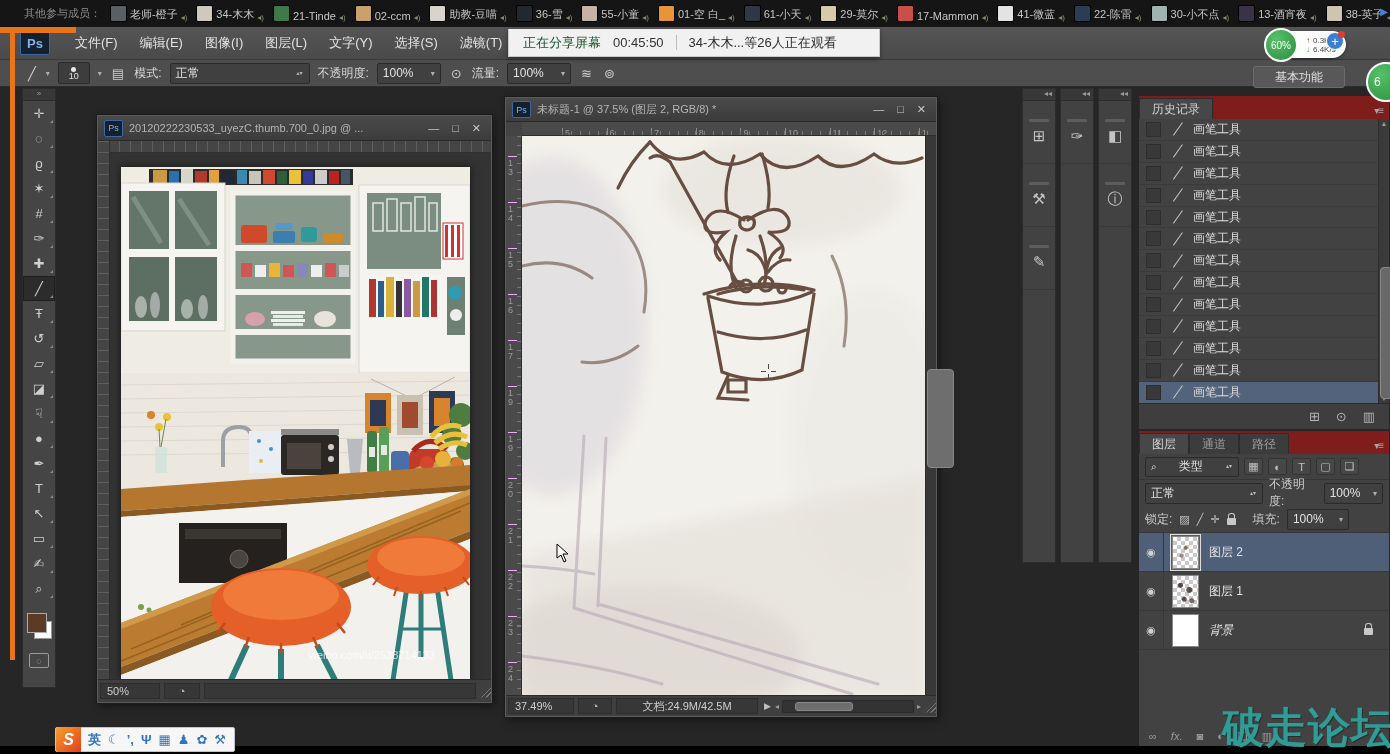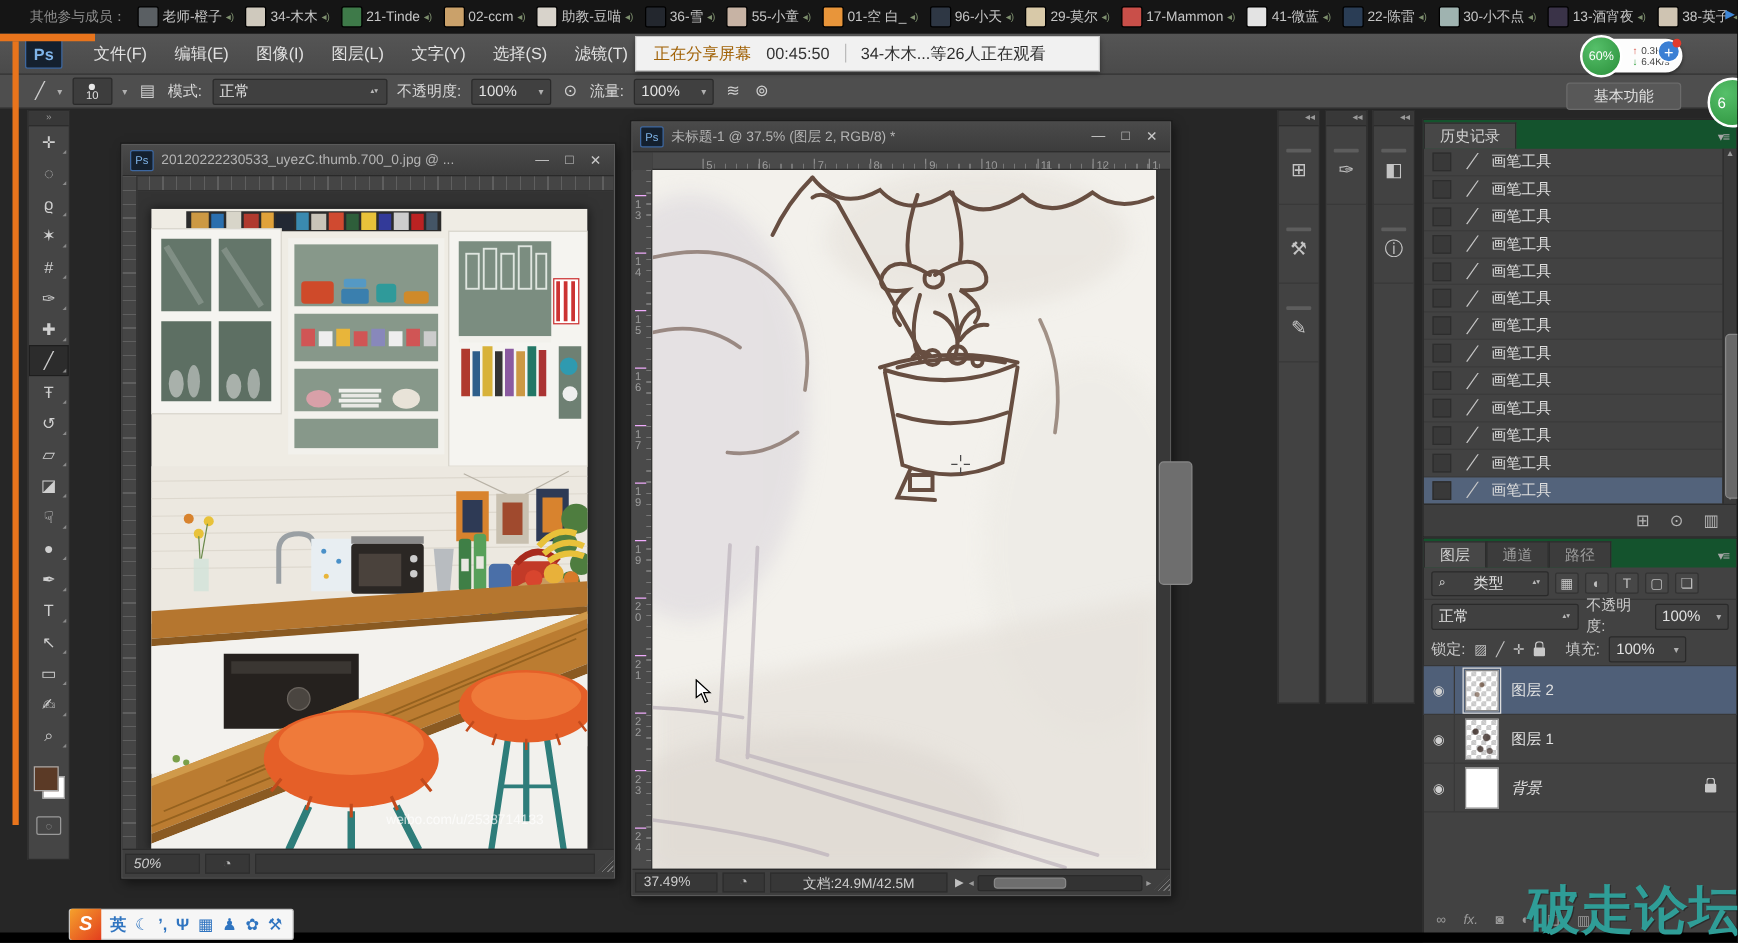--- a/index.html
+++ b/index.html
@@ -4,41 +4,41 @@
 <style>
   html,body{margin:0;padding:0;background:#000;}
   #screen{position:relative;width:1390px;height:754px;overflow:hidden;background:#262626;
     font-family:"Liberation Sans","DejaVu Sans",sans-serif;-webkit-font-smoothing:antialiased;}
   .abs{position:absolute;}
 
   
   #participants{left:0;top:0;width:1390px;height:27px;background:#151515;display:flex;align-items:center;
     padding-left:24px;gap:9px;font-size:11px;color:#b5b5b5;overflow:hidden;box-sizing:border-box;}
   #participants .plabel{color:#8f8f8f;white-space:nowrap;}
-  .member{display:flex;align-items:center;gap:3px;white-space:nowrap;}
+  .member{display:flex;align-items:flex-end;gap:3px;white-space:nowrap;}
   .avatar{width:15px;height:15px;border-radius:2px;background:#666;display:inline-block;border:1px solid #000;}
   .mname{color:#c6c6c6;}
   .spk{color:#7e8f6e;font-size:8px;}
   #more-arrow{right:2px;top:6px;color:#3f87d6;font-size:10px;}
 
   
   #orange-h{left:0;top:27px;width:76px;height:6px;background:#e8741c;z-index:30;}
   #orange-v{left:10px;top:33px;width:5px;height:627px;background:#e8741c;z-index:30;}
 
   
   #menubar{left:0;top:27px;width:1390px;height:33px;background:linear-gradient(#555,#4a4a4a);
     display:flex;align-items:center;gap:0;padding-left:20px;box-sizing:border-box;border-bottom:1px solid #393939;}
   #ps-logo{width:28px;height:22px;background:#14202e;border:1px solid #3d67a0;border-radius:2px;color:#7fb4e8;
     font-size:13px;font-weight:bold;display:flex;align-items:center;justify-content:center;margin-right:14px;}
   .menu-item{color:#e2e2e2;font-size:13px;padding:0 11px;cursor:default;}
 
   
   #banner{left:508px;top:29px;width:372px;height:28px;background:#f1f1f1;border:1px solid #c9c9c9;border-top:none;
     display:flex;align-items:center;gap:12px;padding:0 14px;box-sizing:border-box;z-index:70;box-shadow:0 2px 4px rgba(0,0,0,.4);}
-  #banner .bstatus{color:#a16207;font-size:13px;}
+  #banner .bstatus{color:#14532d;font-size:13px;}
   #banner .btime{color:#333;font-size:13px;}
   #banner .bdiv{width:1px;height:15px;background:#bbb;}
   #banner .bviewers{color:#2e2e2e;font-size:13px;white-space:nowrap;}
 
   
   #netpill{left:1276px;top:31px;width:70px;height:27px;background:#fdfdfd;border-radius:14px;z-index:71;
     display:flex;flex-direction:column;justify-content:center;padding-left:30px;box-sizing:border-box;box-shadow:0 1px 3px rgba(0,0,0,.5);}
   .nrow{display:flex;align-items:center;gap:3px;font-size:8px;color:#444;line-height:9px;}
   .arr-up{color:#d33c2e;font-size:8px;} .arr-dn{color:#2e9e3c;font-size:8px;}
   #netcircle{left:1264px;top:28px;width:34px;height:34px;border-radius:50%;z-index:72;color:#fff;font-size:10px;
@@ -129,21 +129,21 @@
   
   .dock{top:88px;width:34px;height:475px;background:#424242;border:1px solid #2c2c2c;box-sizing:border-box;z-index:15;}
   .dock .dhead{height:11px;background:#383838;color:#9a9a9a;font-size:8px;text-align:right;padding-right:3px;line-height:10px;border-bottom:1px solid #2c2c2c;}
   .dock-item{height:62px;display:flex;flex-direction:column;align-items:center;justify-content:center;gap:5px;border-bottom:1px solid #393939;}
   .dock-item .lbl{width:20px;height:3px;background:#5d5d5d;border-radius:1px;}
   .dock-item .dglyph{color:#c4c4c4;font-size:15px;}
   #dock1{left:1022px;} #dock2{left:1060px;} #dock3{left:1098px;}
 
   
   #history{left:1138px;top:95px;width:252px;height:335px;background:#424242;border:1px solid #262626;box-sizing:border-box;z-index:20;}
-  .phead{height:23px;background:#14532d;display:flex;align-items:flex-end;}
+  .phead{height:23px;background:#7f1d1d;display:flex;align-items:flex-end;}
   .ptab{height:20px;background:#474747;border:1px solid #2c2c2c;border-bottom:none;color:#d2d2d2;font-size:12px;
     display:flex;align-items:center;padding:0 12px;}
   .ptab.inactive{background:#3c3c3c;color:#9c9c9c;}
   .pmenu{margin-left:auto;color:#a8a8a8;font-size:10px;padding:0 6px 3px 0;letter-spacing:-1px;}
   #hlist{position:absolute;left:0;top:23px;right:11px;bottom:26px;overflow:hidden;}
   .hrow{height:21.9px;display:flex;align-items:center;border-bottom:1px solid #3b3b3b;box-sizing:border-box;}
   .hrow.selected{background:#53637b;}
   .hcheck{width:13px;height:13px;background:#393939;border:1px solid #2d2d2d;margin:0 8px 0 7px;flex:none;}
   .hicon{color:#c8c8c8;font-size:12px;width:18px;text-align:center;transform:rotate(8deg);}
   .hlabel{color:#dedede;font-size:12px;margin-left:6px;}
@@ -258,21 +258,21 @@
       </span>
 
       <span class="member">
         <span class="avatar" style="background: rgb(232, 149, 58);"></span>
         <span class="mname">01-空 白_</span>
         <span class="spk">◂)</span>
       </span>
 
       <span class="member">
         <span class="avatar" style="background: rgb(46, 55, 68);"></span>
-        <span class="mname">96-小天</span>
+        <span class="mname">61-小天</span>
         <span class="spk">◂)</span>
       </span>
 
       <span class="member">
         <span class="avatar" style="background: rgb(216, 201, 168);"></span>
         <span class="mname">29-莫尔</span>
         <span class="spk">◂)</span>
       </span>
 
       <span class="member">
@@ -665,21 +665,21 @@
         </g>
         <g>
           <path d="M126,478 L110,513 M196,478 L214,513 M160,482 L160,513" stroke="#2e7d7a" stroke-width="6" fill="none"></path>
           <ellipse cx="160" cy="440" rx="70" ry="39" fill="#e55f28"></ellipse>
           <ellipse cx="160" cy="428" rx="58" ry="25" fill="#ef7a3a"></ellipse>
           <path d="M104,456 l-8,10 M128,470 l-4,11 M160,476 l0,11 M192,470 l5,11 M216,456 l8,10" stroke="#c24a1c" stroke-width="2.5"></path>
         </g>
         <text x="188" y="492" font-size="11" fill="#ffffff" opacity="0.7">weibo.com/u/2538714133</text>
       </svg>
     </div>
-    <div class="statusbar" style="height:22px;font-style:italic;">
+    <div class="statusbar" style="height:22px;">
       <span class="swell" style="width:46px">50%</span>
       <span class="swell" style="width:22px;justify-content:center">
           <span class="clockicon">◔</span>
         </span>
       <span class="swell" style="flex:1"></span>
       <span class="grip"></span>
     </div>
   </div>
 
   <div class="abs docwin" id="doc2">

